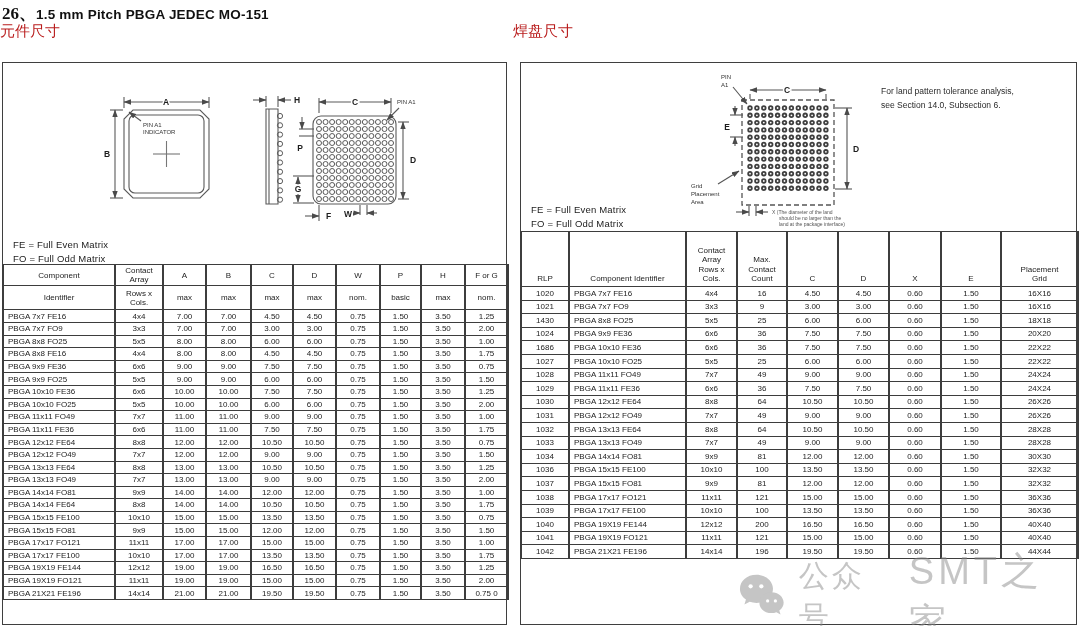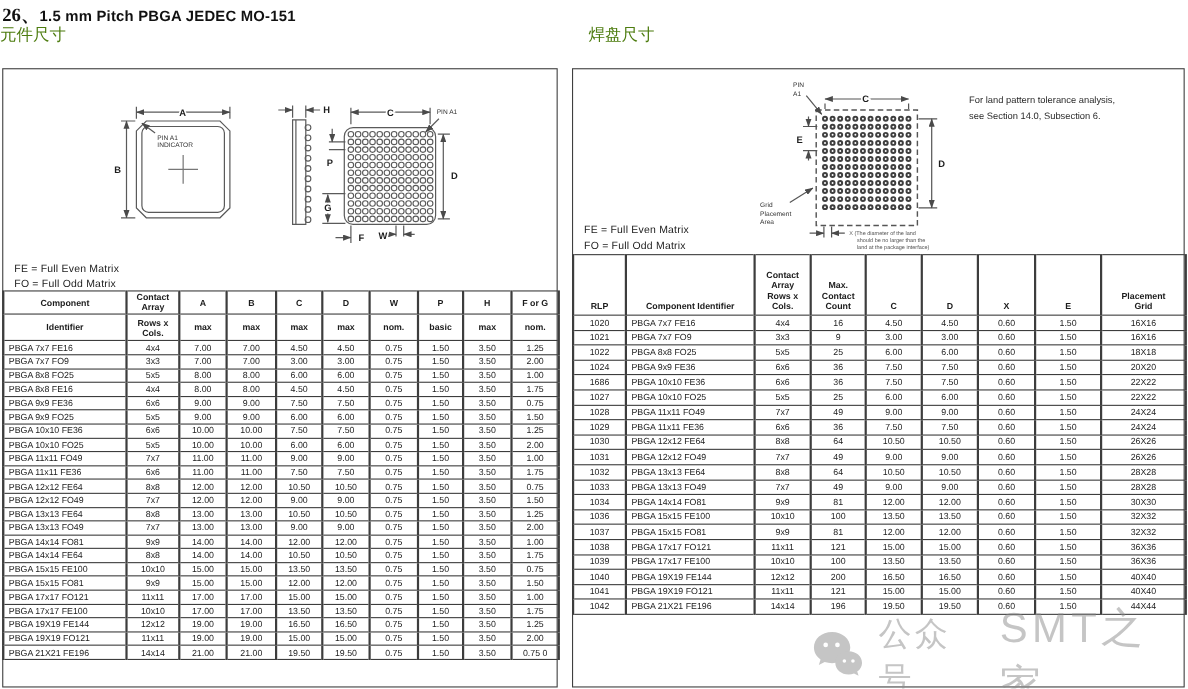--- a/index.html
+++ b/index.html
@@ -4,41 +4,41 @@
 <style>
   * { box-sizing: border-box; margin: 0; padding: 0; }
   html,body { width:1080px; height:626px; background:#ffffff; overflow:hidden;
     font-family:"Liberation Sans", sans-serif; }
   .page { position:relative; width:1080px; height:626px; background:#fff; }
 
   .doc-title { position:absolute; left:2px; top:2px; color:#111; white-space:nowrap; }
   .doc-title .no { font-family:"Liberation Serif", serif; font-weight:700; font-size:17px; }
   .doc-title .tx { font-weight:700; font-size:13.5px; letter-spacing:.2px; }
 
-  .sec-head { position:absolute; top:22px; font-size:15px; color:#4d7c0f; }
+  .sec-head { position:absolute; top:22px; font-size:15px; color:#b91c1c; }
   .sec-head.left { left:0px; }
-  .sec-head.right { left:535px; }
+  .sec-head.right { left:513px; }
 
   .panel { position:absolute; top:62px; border:1.5px solid #3f3f3f; background:#fff; }
   .panel.left  { left:2px;   width:505px; height:563px; }
   .panel.right { left:520px; width:557px; height:563px; }
 
   svg.diag { position:absolute; left:0; top:0; }
 
   .legend { position:absolute; font-size:9.5px; color:#222; line-height:14px; letter-spacing:.2px; }
   .panel.left  .legend { left:10px; top:175px; }
   .panel.right .legend { left:10px; top:140px; }
 
   table.grid { position:absolute; left:-1px; border-collapse:collapse; table-layout:fixed;
     font-size:8px; color:#1c1c1c; }
   .panel.left  table.grid { top:201px; width:507px; }
   .panel.right table.grid { top:168px; width:559px; }
   table.grid th, table.grid td { border:1px solid #3d3d3d; border-left-width:2px; border-right-width:2px;
     text-align:center; padding:1px 2px; line-height:1.15; overflow:hidden; white-space:nowrap; }
-  table.grid th { font-weight:700; white-space:pre-line; vertical-align:bottom; }
+  table.grid th { font-weight:400; white-space:pre-line; vertical-align:bottom; }
   table.grid td.al { text-align:left; padding-left:4px; }
   .panel.left  table.grid td { height:12.6px; }
   .panel.right table.grid td { height:13.6px; }
   .panel.left  table.grid tr.h1 th { height:18px; vertical-align:middle; }
   .panel.left  table.grid tr.h2 th { height:24px; vertical-align:middle; }
   .panel.right table.grid tr.h1 th { height:55px; padding-bottom:3px; }
 
   
   .dim  { fill:#1d1d1d; font:700 8.5px "Liberation Sans",sans-serif; text-anchor:middle;
           paint-order:stroke; stroke:#fff; stroke-width:3px; }
@@ -1000,21 +1000,21 @@
             <td class="al">PBGA 7x7 FO9</td>
             <td>3x3</td>
             <td>9</td>
             <td>3.00</td>
             <td>3.00</td>
             <td>0.60</td>
             <td>1.50</td>
             <td>16X16</td>
           </tr>
           <tr>
-            <td>1022</td>
+            <td>1430</td>
             <td class="al">PBGA 8x8 FO25</td>
             <td>5x5</td>
             <td>25</td>
             <td>6.00</td>
             <td>6.00</td>
             <td>0.60</td>
             <td>1.50</td>
             <td>18X18</td>
           </tr>
           <tr>

